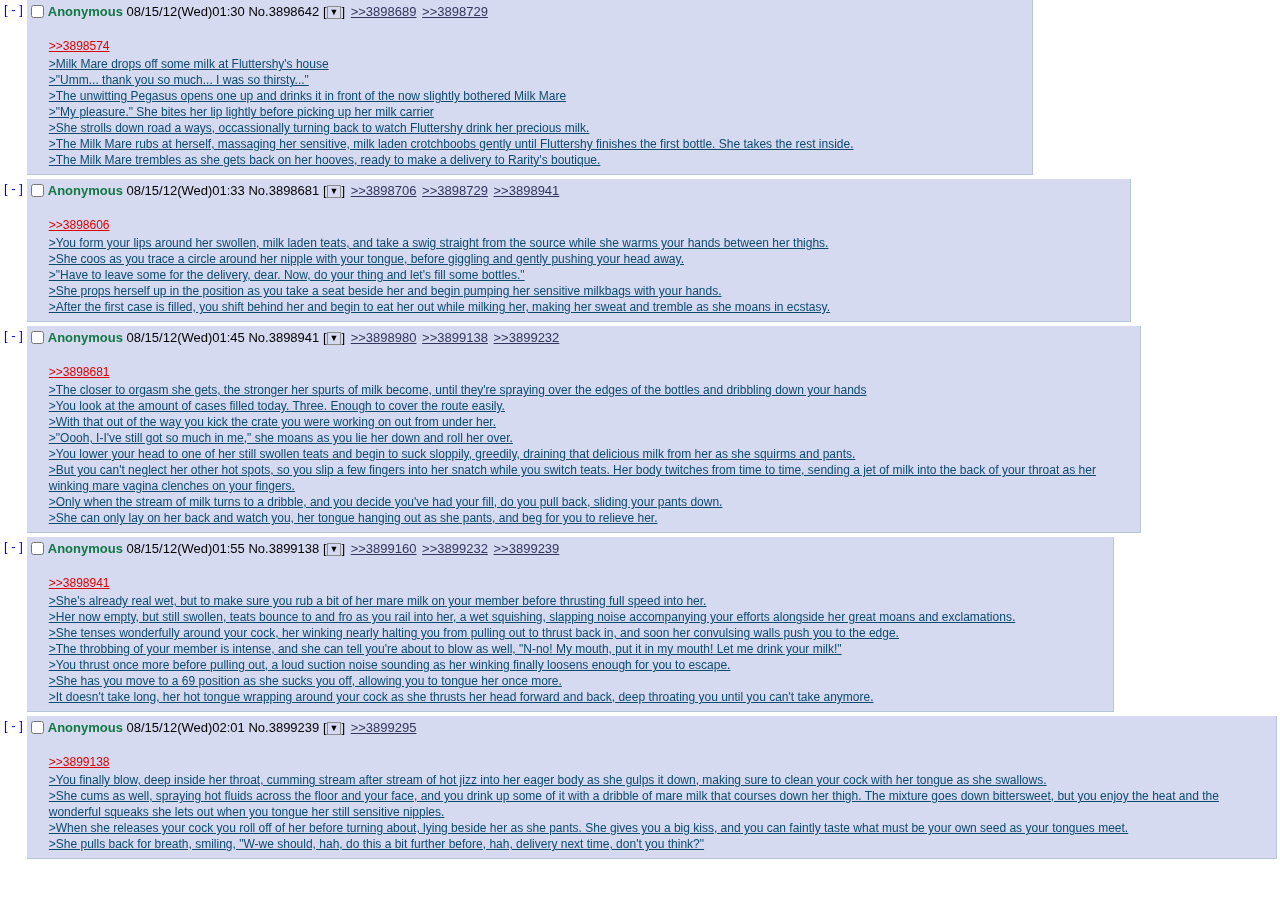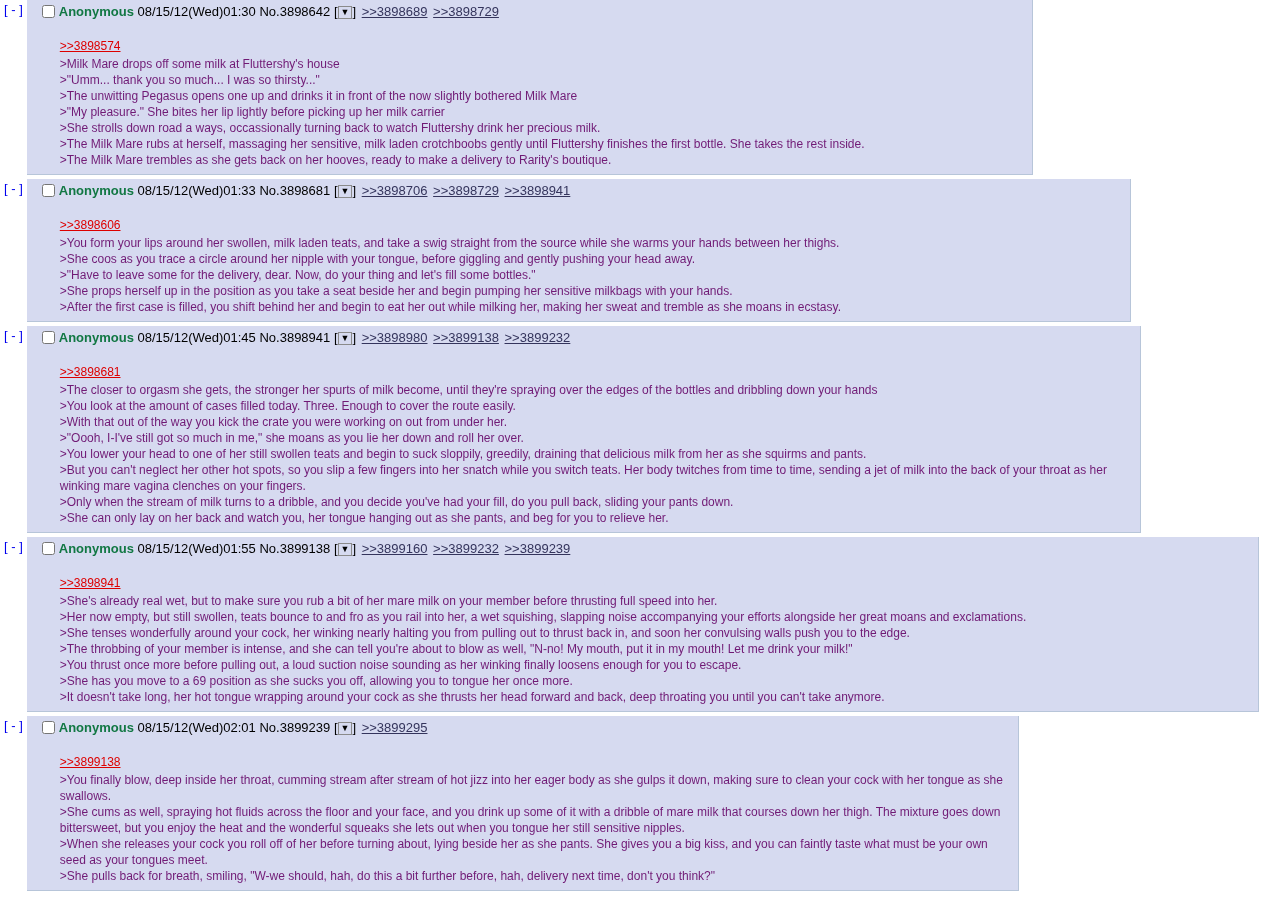--- a/index.html
+++ b/index.html
@@ -32,21 +32,21 @@
     padding: 2px 4px 0 4px;
     white-space: nowrap;
     cursor: pointer;
     user-select: none;
     flex: 0 0 auto;
   }
   .post {
     background: #d6daf0;
     border-right: 1px solid #b7c5d9;
     border-bottom: 1px solid #b7c5d9;
-    padding: 3px 6px 6px 15px;
+    padding: 3px 6px 6px 4px;
     box-sizing: border-box;
     overflow: hidden;
   }
   .post-header {
     white-space: nowrap;
     font-size: 13px;
     line-height: 17px;
     padding-bottom: 2px;
   }
   .post-checkbox {
@@ -90,22 +90,23 @@
     font-size: 12px;
   }
   .quotelink {
     color: #d00;
     text-decoration: underline;
     cursor: pointer;
     display: inline-block;
     margin-bottom: 2px;
   }
   .greentext {
-    color: #701a75;
+    color: #0c4a6e;
     display: block;
+    text-decoration: underline;
   }
   .spacer {
     height: 4px;
     background: #ffffff;
   }
 </style>
 </head>
 <body>
 
 <div class="thread" id="thread">
@@ -135,29 +136,29 @@
         <div class="post" style="width: 1114px;">
           <div class="post-header"><input type="checkbox" class="post-checkbox" style=""><span class="name">Anonymous</span> <span class="datetime">08/15/12(Wed)01:45</span> <span class="postnum">No.3898941</span> [<span class="menu-arrow"><span class="box">▼</span></span>] <span class="backlink">&gt;&gt;3898980</span> <span class="backlink">&gt;&gt;3899138</span> <span class="backlink">&gt;&gt;3899232</span> </div>
           <blockquote class="postmessage"><span class="quotelink">&gt;&gt;3898681</span><br><span class="greentext">&gt;The closer to orgasm she gets, the stronger her spurts of milk become, until they're spraying over the edges of the bottles and dribbling down your hands</span><span class="greentext">&gt;You look at the amount of cases filled today. Three. Enough to cover the route easily.</span><span class="greentext">&gt;With that out of the way you kick the crate you were working on out from under her.</span><span class="greentext">&gt;"Oooh, I-I've still got so much in me," she moans as you lie her down and roll her over.</span><span class="greentext">&gt;You lower your head to one of her still swollen teats and begin to suck sloppily, greedily, draining that delicious milk from her as she squirms and pants.</span><span class="greentext">&gt;But you can't neglect her other hot spots, so you slip a few fingers into her snatch while you switch teats. Her body twitches from time to time, sending a jet of milk into the back of your throat as her winking mare vagina clenches on your fingers.</span><span class="greentext">&gt;Only when the stream of milk turns to a dribble, and you decide you've had your fill, do you pull back, sliding your pants down.</span><span class="greentext">&gt;She can only lay on her back and watch you, her tongue hanging out as she pants, and beg for you to relieve her.</span></blockquote>
         </div>
       </div>
     </div>
     <div class="spacer"></div>
     <div class="post-row">
       <div class="post-wrap">
         <span class="toggle">[ - ]</span>
-        <div class="post" style="width: 1232px;">
+        <div class="post" style="width: 1087px;">
           <div class="post-header"><input type="checkbox" class="post-checkbox" style=""><span class="name">Anonymous</span> <span class="datetime">08/15/12(Wed)01:55</span> <span class="postnum">No.3899138</span> [<span class="menu-arrow"><span class="box">▼</span></span>] <span class="backlink">&gt;&gt;3899160</span> <span class="backlink">&gt;&gt;3899232</span> <span class="backlink">&gt;&gt;3899239</span> </div>
           <blockquote class="postmessage"><span class="quotelink">&gt;&gt;3898941</span><br><span class="greentext">&gt;She's already real wet, but to make sure you rub a bit of her mare milk on your member before thrusting full speed into her.</span><span class="greentext">&gt;Her now empty, but still swollen, teats bounce to and fro as you rail into her, a wet squishing, slapping noise accompanying your efforts alongside her great moans and exclamations.</span><span class="greentext">&gt;She tenses wonderfully around your cock, her winking nearly halting you from pulling out to thrust back in, and soon her convulsing walls push you to the edge.</span><span class="greentext">&gt;The throbbing of your member is intense, and she can tell you're about to blow as well, "N-no! My mouth, put it in my mouth! Let me drink your milk!"</span><span class="greentext">&gt;You thrust once more before pulling out, a loud suction noise sounding as her winking finally loosens enough for you to escape.</span><span class="greentext">&gt;She has you move to a 69 position as she sucks you off, allowing you to tongue her once more.</span><span class="greentext">&gt;It doesn't take long, her hot tongue wrapping around your cock as she thrusts her head forward and back, deep throating you until you can't take anymore.</span></blockquote>
         </div>
       </div>
     </div>
     <div class="spacer"></div>
     <div class="post-row">
       <div class="post-wrap">
         <span class="toggle">[ - ]</span>
-        <div class="post" style="width: 992px;">
+        <div class="post" style="width: 1250px;">
           <div class="post-header"><input type="checkbox" class="post-checkbox" style=""><span class="name">Anonymous</span> <span class="datetime">08/15/12(Wed)02:01</span> <span class="postnum">No.3899239</span> [<span class="menu-arrow"><span class="box">▼</span></span>] <span class="backlink">&gt;&gt;3899295</span> </div>
           <blockquote class="postmessage"><span class="quotelink">&gt;&gt;3899138</span><br><span class="greentext">&gt;You finally blow, deep inside her throat, cumming stream after stream of hot jizz into her eager body as she gulps it down, making sure to clean your cock with her tongue as she swallows.</span><span class="greentext">&gt;She cums as well, spraying hot fluids across the floor and your face, and you drink up some of it with a dribble of mare milk that courses down her thigh. The mixture goes down bittersweet, but you enjoy the heat and the wonderful squeaks she lets out when you tongue her still sensitive nipples.</span><span class="greentext">&gt;When she releases your cock you roll off of her before turning about, lying beside her as she pants. She gives you a big kiss, and you can faintly taste what must be your own seed as your tongues meet.</span><span class="greentext">&gt;She pulls back for breath, smiling, "W-we should, hah, do this a bit further before, hah, delivery next time, don't you think?"</span></blockquote>
         </div>
       </div>
     </div>
   </div>
 
 </body></html>

